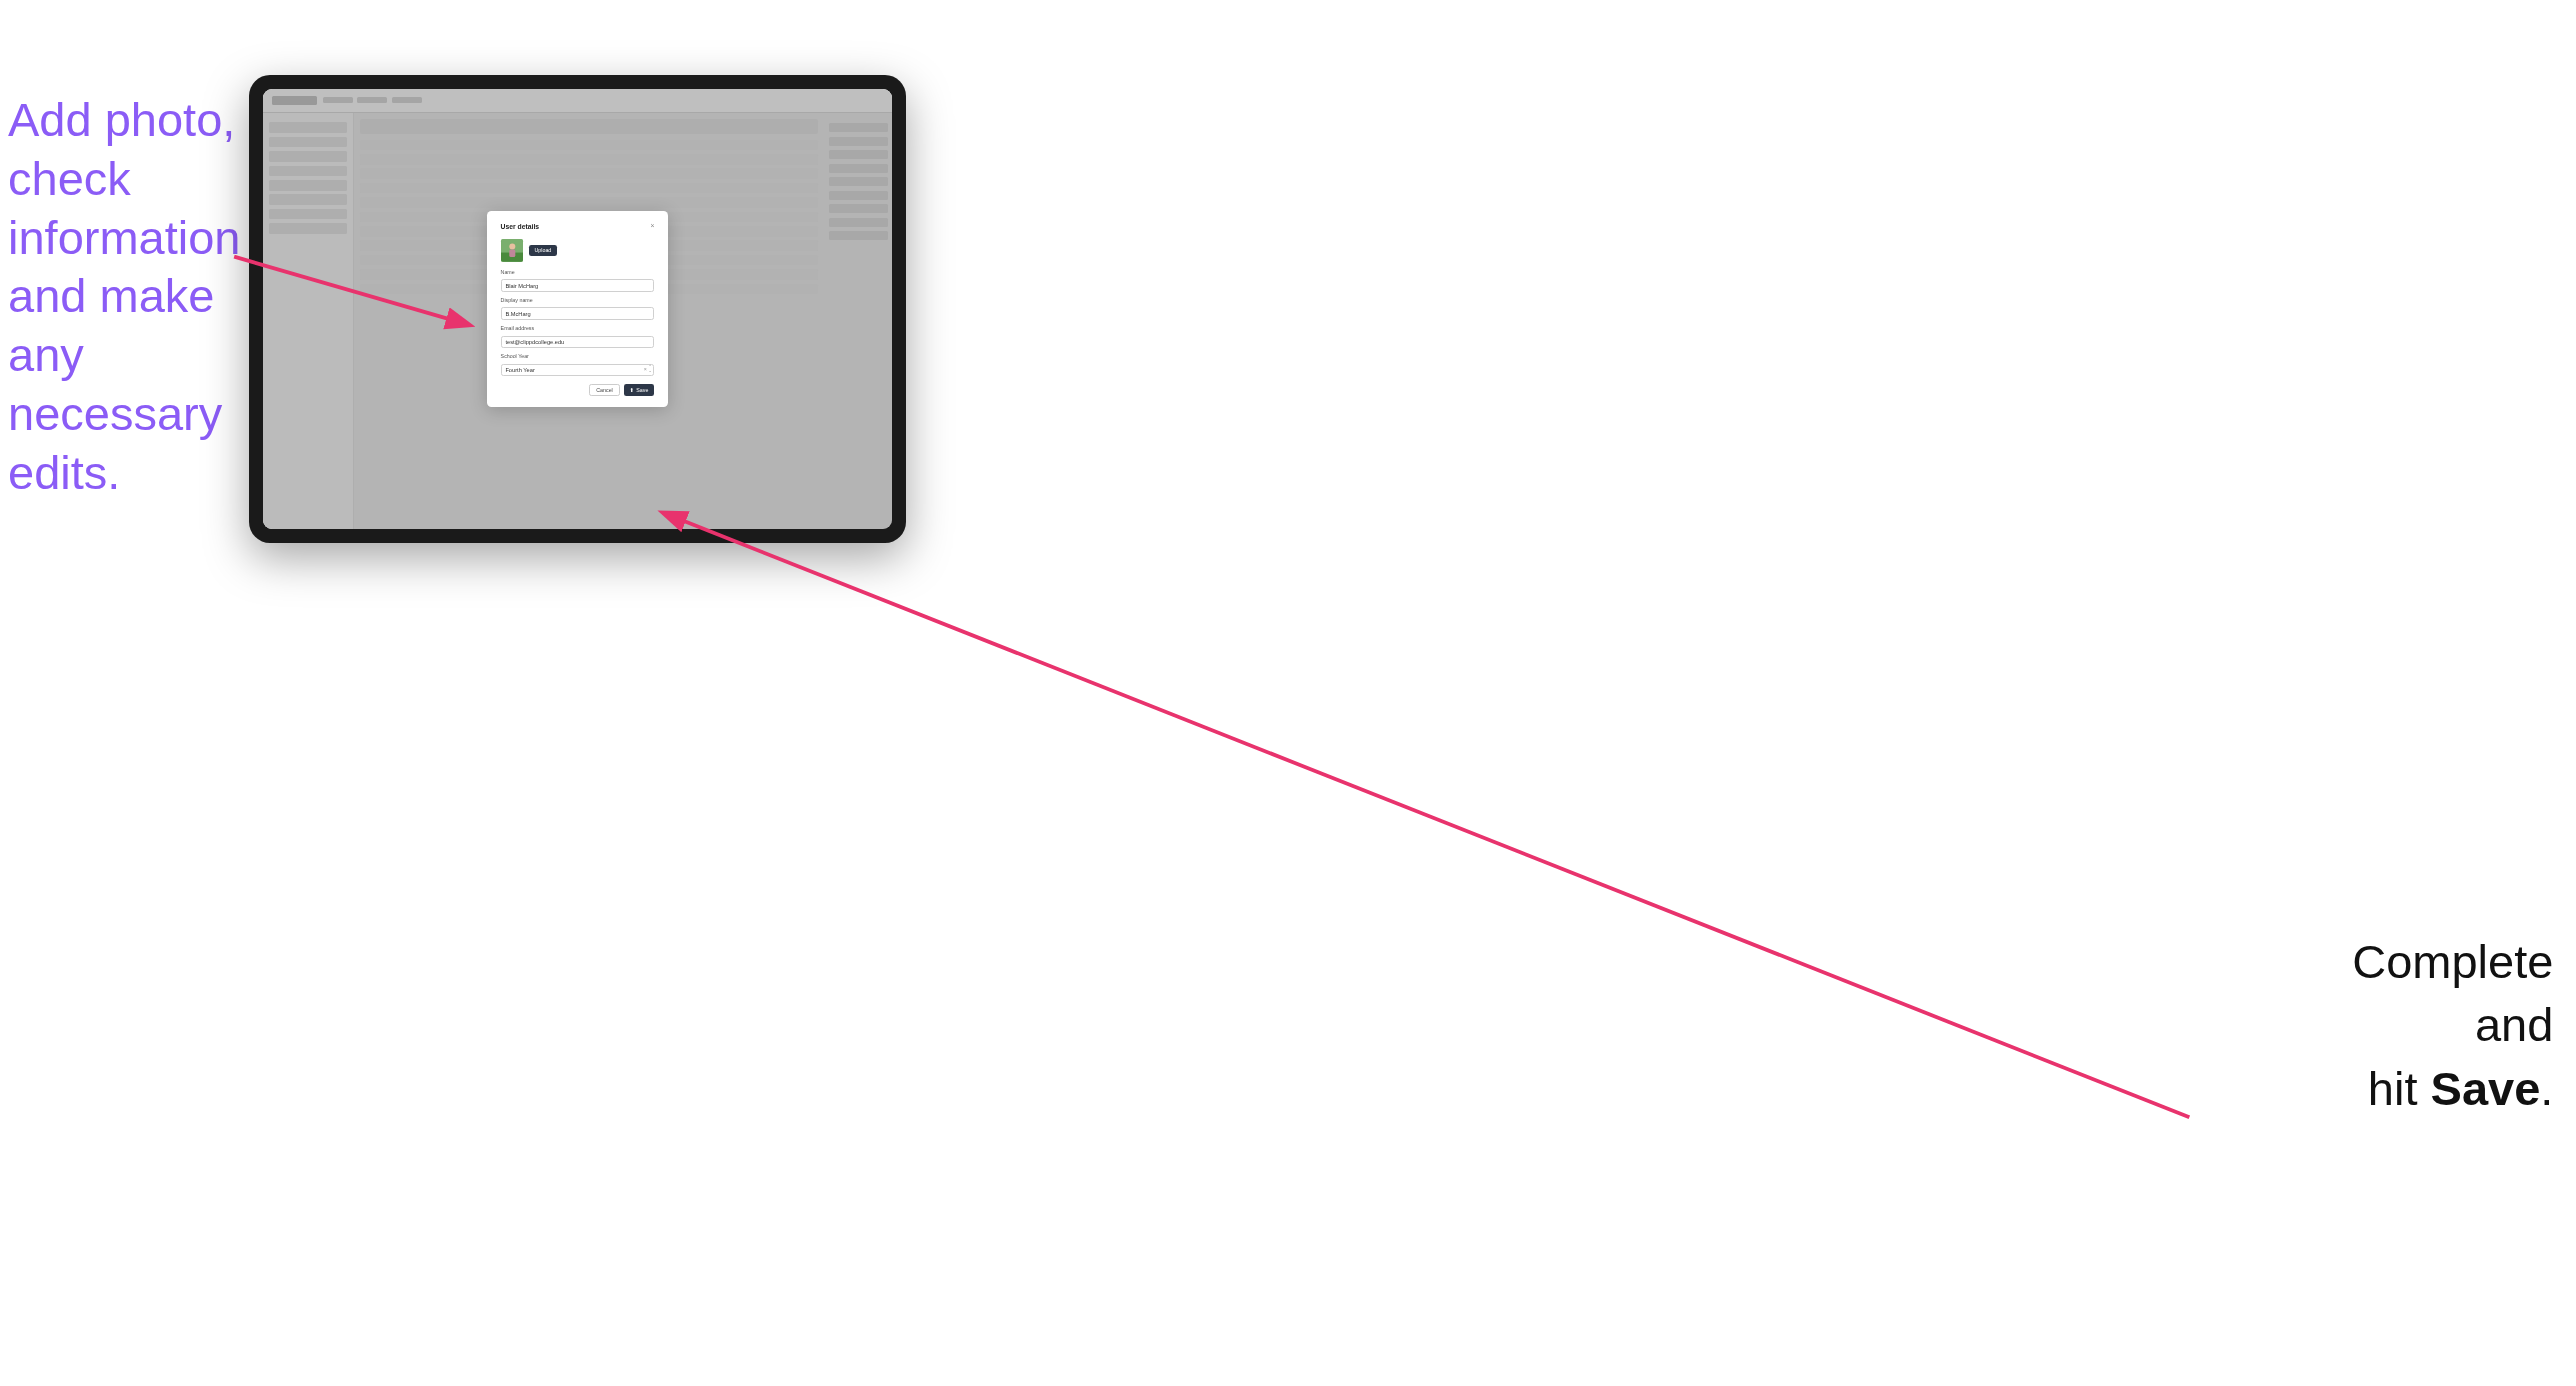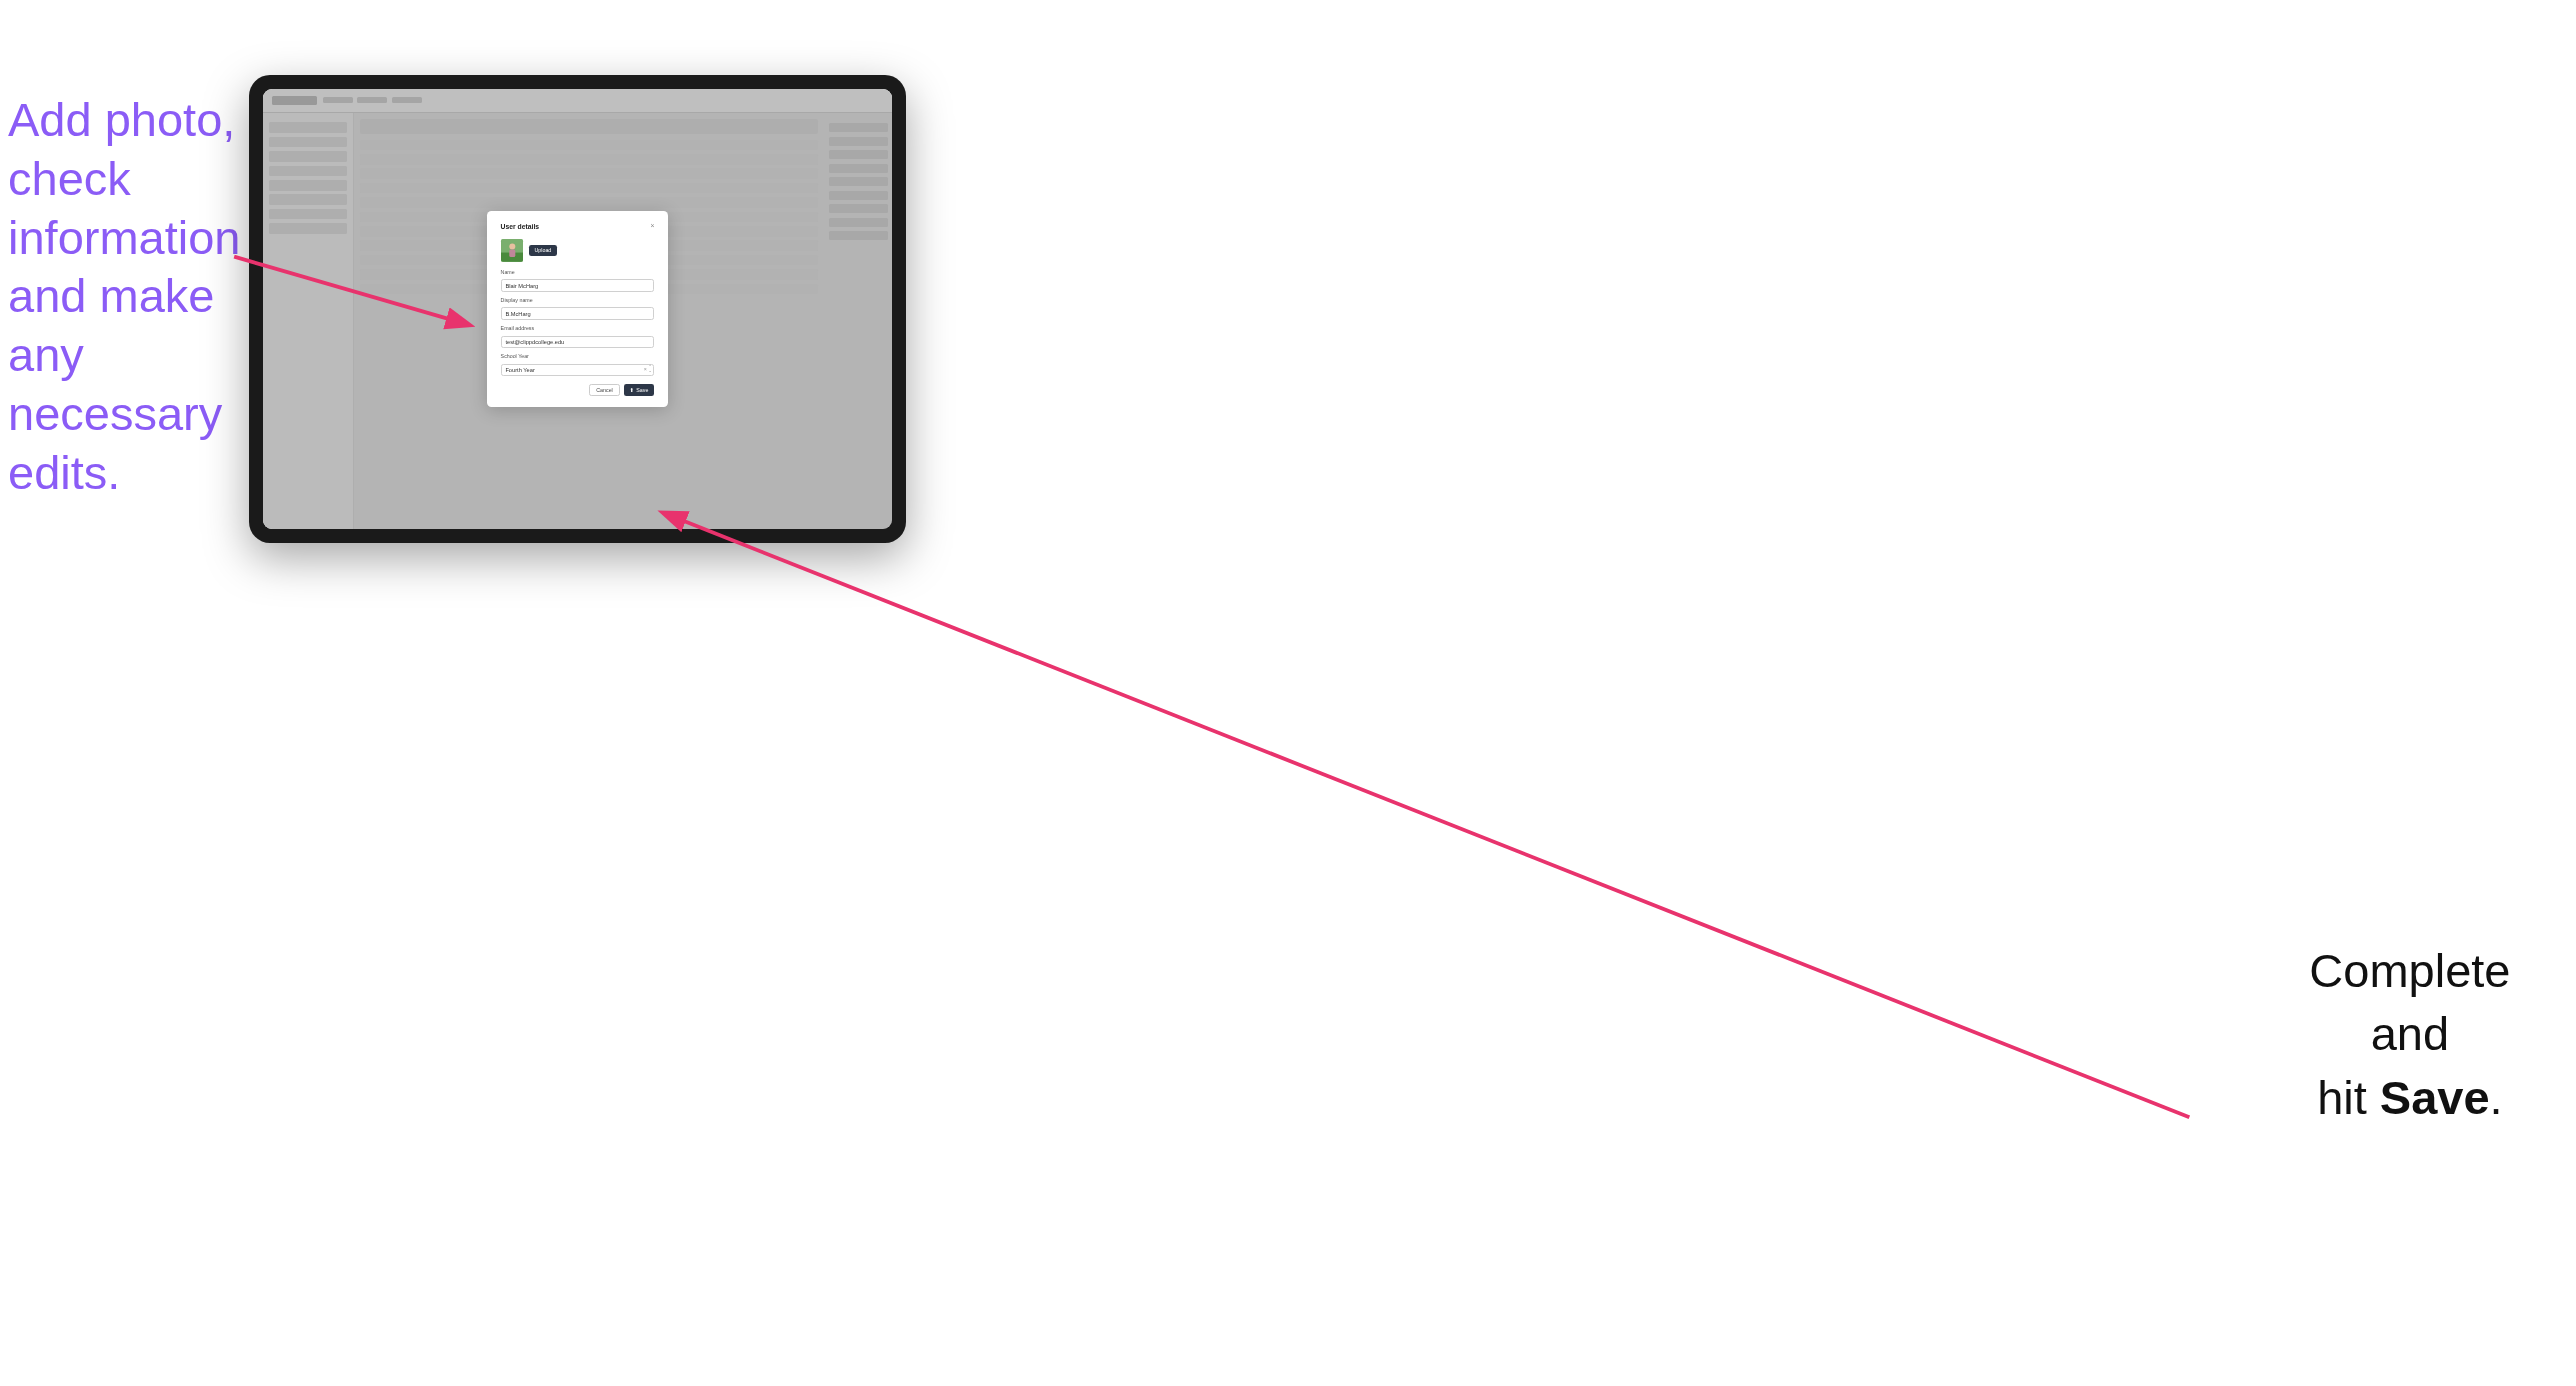--- a/index.html
+++ b/index.html
@@ -19,27 +19,27 @@
       top: 91px;
       font-size: 47px;
       font-weight: 400;
       color: #8b5cf6;
       line-height: 1.25;
       width: 234px;
     }
     .annotation-right {
       position: absolute;
       right: 22.6px;
-      bottom: 257px;
+      bottom: 266px;
       font-size: 47px;
       font-weight: 400;
       color: #111;
       line-height: 1.35;
       width: 287px;
-      text-align: center;
+      text-align: right;
     }
     .annotation-right strong {
       font-weight: 700;
     }
 
     
     .tablet {
       position: absolute;
       left: 249px;
       top: 75px;

